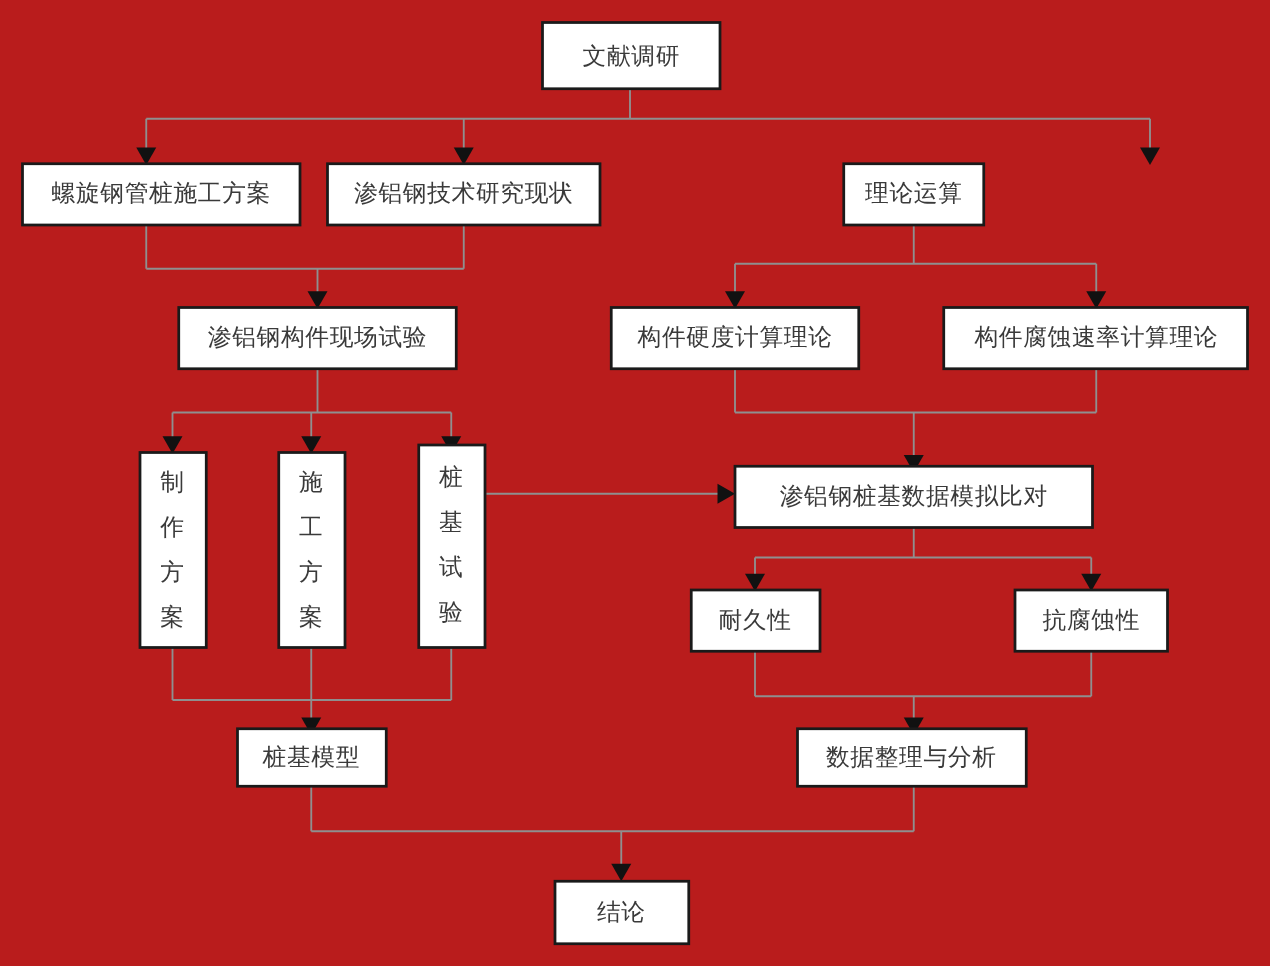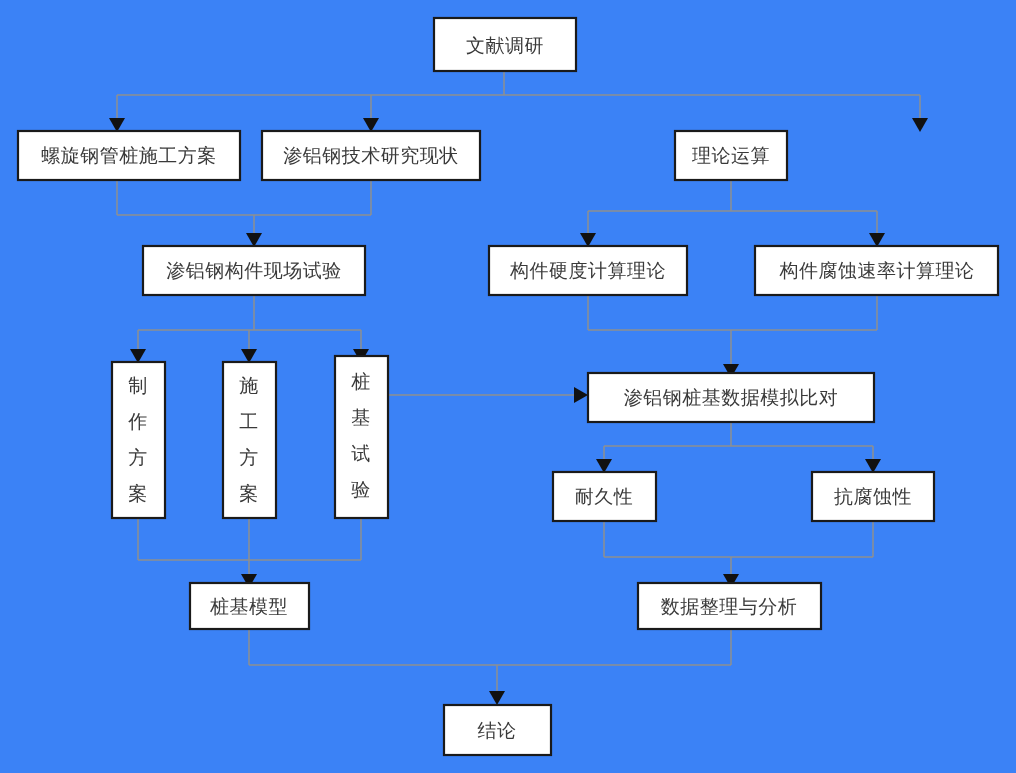--- a/index.html
+++ b/index.html
@@ -10,21 +10,21 @@
   body {
     width: 1016px;
     height: 773px;
     font-family: "DejaVu Sans", "Liberation Sans", sans-serif;
     overflow: hidden;
   }
   #flowchart-root {
     position: relative;
     width: 1016px;
     height: 773px;
-    background: #3b82f6;
+    background: #b91c1c;
   }
   svg.diagram {
     position: absolute;
     top: 0;
     left: 0;
     width: 1016px;
     height: 773px;
     display: block;
   }
   .node-rect {

